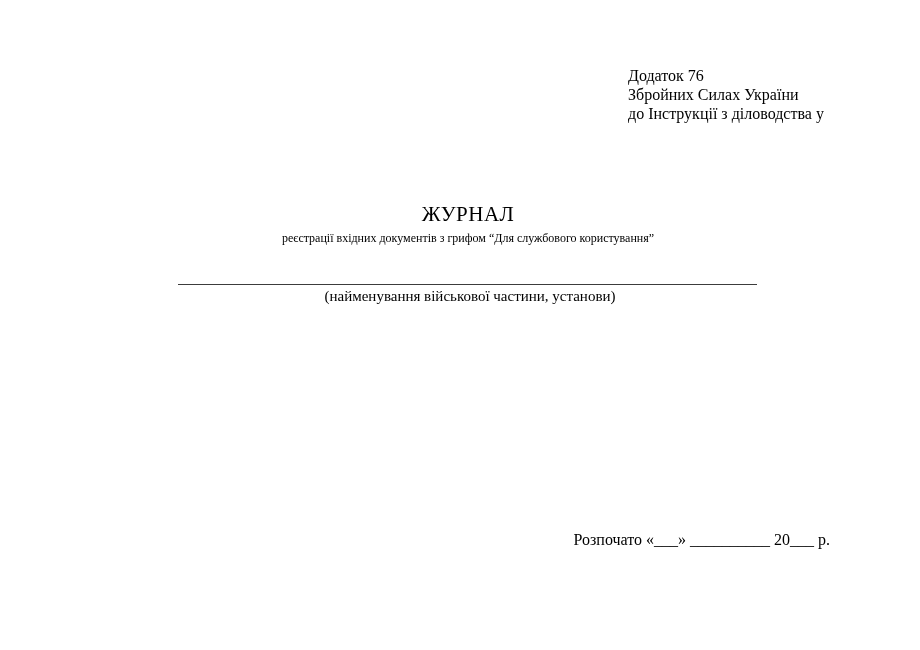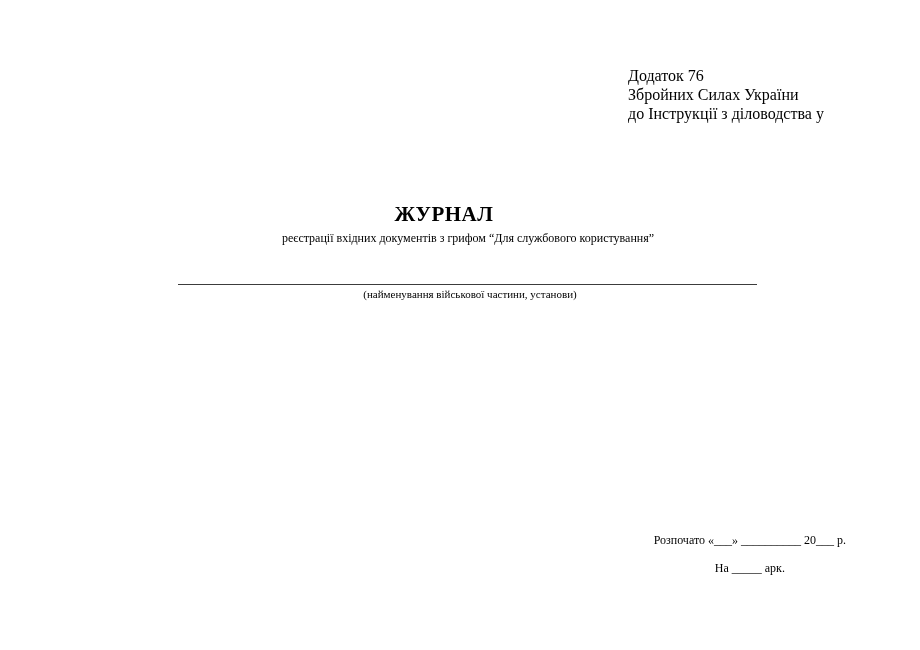--- a/index.html
+++ b/index.html
@@ -21,25 +21,25 @@
     left: 628px;
     top: 41px;
     font-size: 16px;
     line-height: 19px;
     text-align: left;
     white-space: nowrap;
     margin-top: 25px;
   }
   .doc-title {
     position: absolute;
-    left: 444px;
+    left: 468px;
     top: 202px;
     transform: translateX(-50%);
     font-size: 21px;
-    font-weight: bold;
+    font-weight: normal;
     letter-spacing: 0.5px;
     white-space: nowrap;
   }
   .doc-subtitle {
     position: absolute;
     left: 468px;
     top: 231px;
     transform: translateX(-50%);
     font-size: 12px;
     white-space: nowrap;
@@ -50,29 +50,29 @@
     top: 284px;
     width: 579px;
     height: 1px;
     background: #3c3c3c;
   }
   .fill-caption {
     position: absolute;
     left: 470px;
     top: 288px;
     transform: translateX(-50%);
-    font-size: 11px;
+    font-size: 15px;
     white-space: nowrap;
   }
   .footer-block {
     position: absolute;
-    right: 74px;
+    right: 90px;
     top: 526px;
-    text-align: center;
-    font-size: 12px;
+    text-align: right;
+    font-size: 16px;
     line-height: 28px;
     white-space: nowrap;
   }
   .footer-block div {
     white-space: nowrap;
   }
 </style>
 </head>
 <body>
 
@@ -87,16 +87,15 @@
   <div class="doc-title">ЖУРНАЛ</div>
 
   <div class="doc-subtitle">реєстрації вхідних документів з грифом “Для службового користування”</div>
 
   <div class="fill-line"></div>
 
   <div class="fill-caption">(найменування військової частини, установи)</div>
 
   <div class="footer-block">
     <div>Розпочато «___» __________ 20___ р.</div>
-    <div>На _____ арк.</div>
   </div>
 
 </div>
 
 </body></html>

